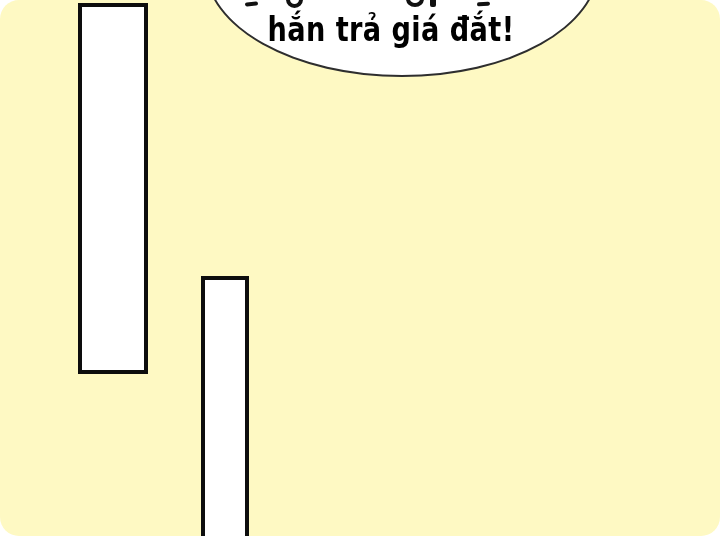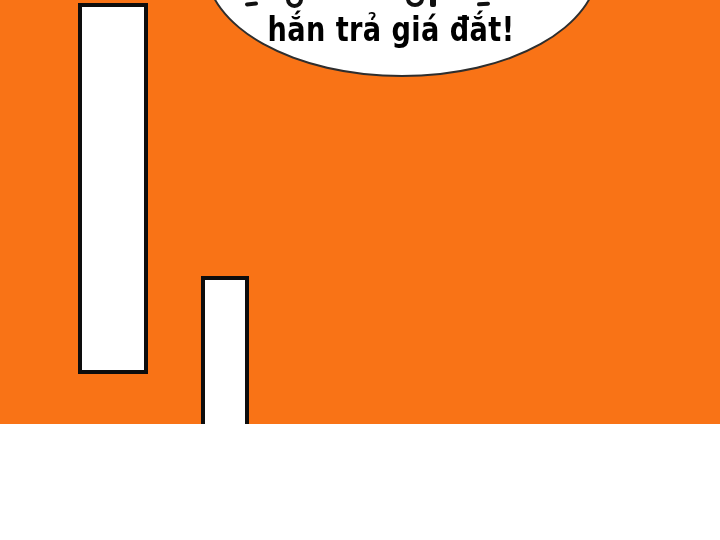--- a/index.html
+++ b/index.html
@@ -10,23 +10,24 @@
     width: 720px;
     height: 540px;
     overflow: hidden;
     position: relative;
     background: #ffffff;
     font-family: "DejaVu Sans", sans-serif;
   }
   .panel {
     position: absolute;
     left: 0; top: 0;
-    width: 720px; height: 424px;
-    background: #f97316;
+    width: 720px; height: 536px;
+    background: #fef9c3;
     overflow: hidden;
+    border-radius: 19px;
   }
   
   .bubble {
     position: absolute;
     left: 205px;
     top: -143px;
     width: 390px;
     height: 216px;
     background: #ffffff;
     border: 2.5px solid #2e2e2e;

